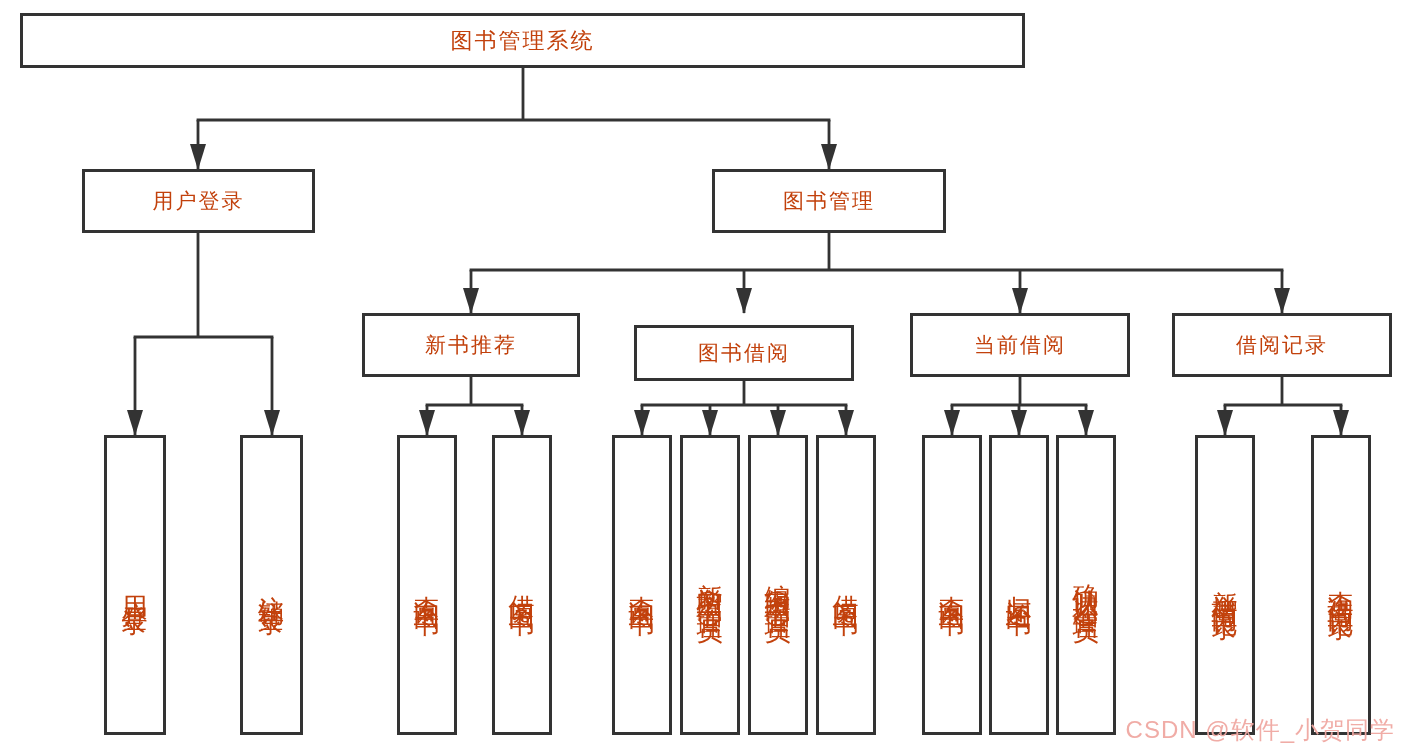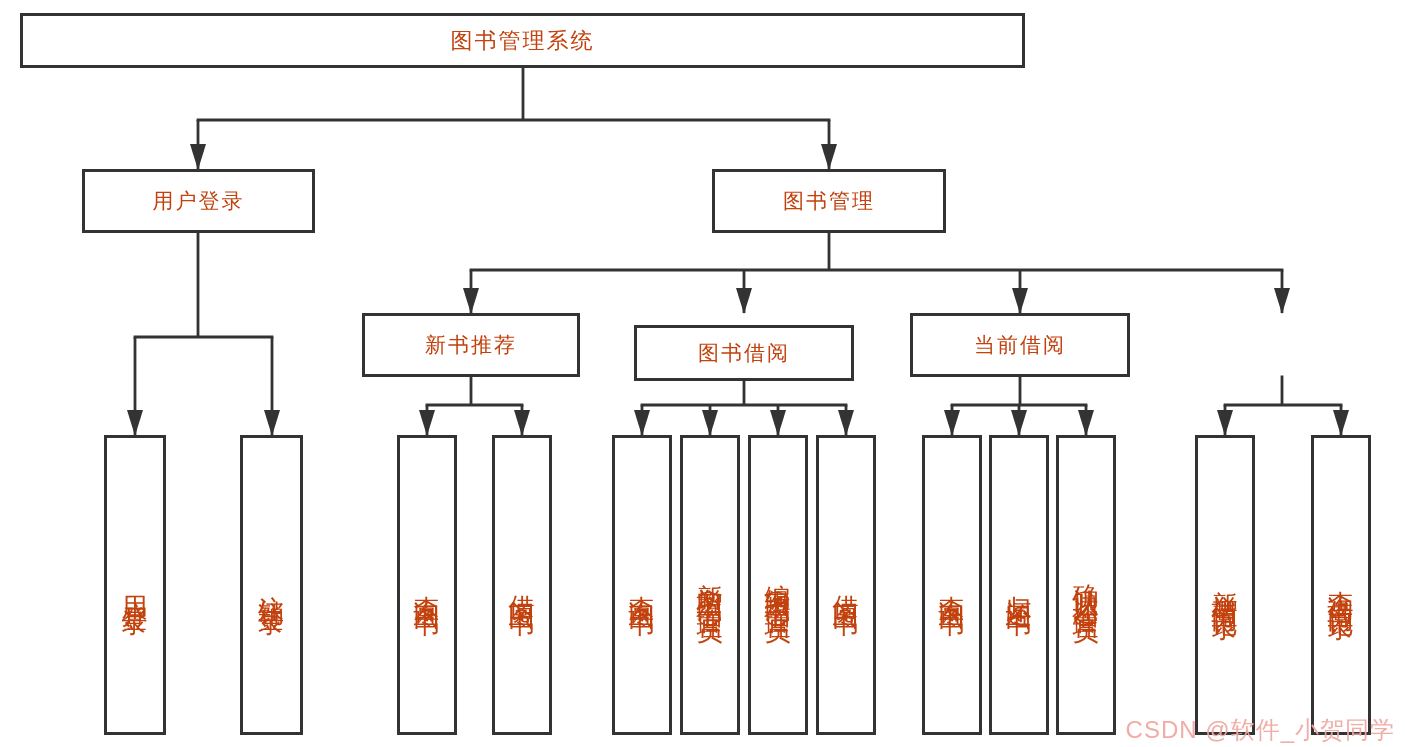--- a/index.html
+++ b/index.html
@@ -90,20 +90,21 @@
   </svg>
 
   <div class="node root" id="n-root">图书管理系统</div>
 
   <div class="node" id="n-login">用户登录</div>
   <div class="node" id="n-mgmt">图书管理</div>
 
   <div class="node" id="n-newbook">新书推荐</div>
   <div class="node" id="n-borrow">图书借阅</div>
   <div class="node" id="n-current">当前借阅</div>
+  <div class="node" id="n-records">借阅记录</div>
 
   <div class="node vert leaf" id="l-a1">用户登录</div>
   <div class="node vert leaf" id="l-a2">注销登录</div>
 
   <div class="node vert leaf" id="l-b1">查询图书</div>
   <div class="node vert leaf" id="l-b2">借阅图书</div>
 
   <div class="node vert leaf" id="l-c1">查询图书</div>
   <div class="node vert leaf" id="l-c2">新增图书（管理员）</div>
   <div class="node vert leaf" id="l-c3">编辑图书（管理员）</div>

